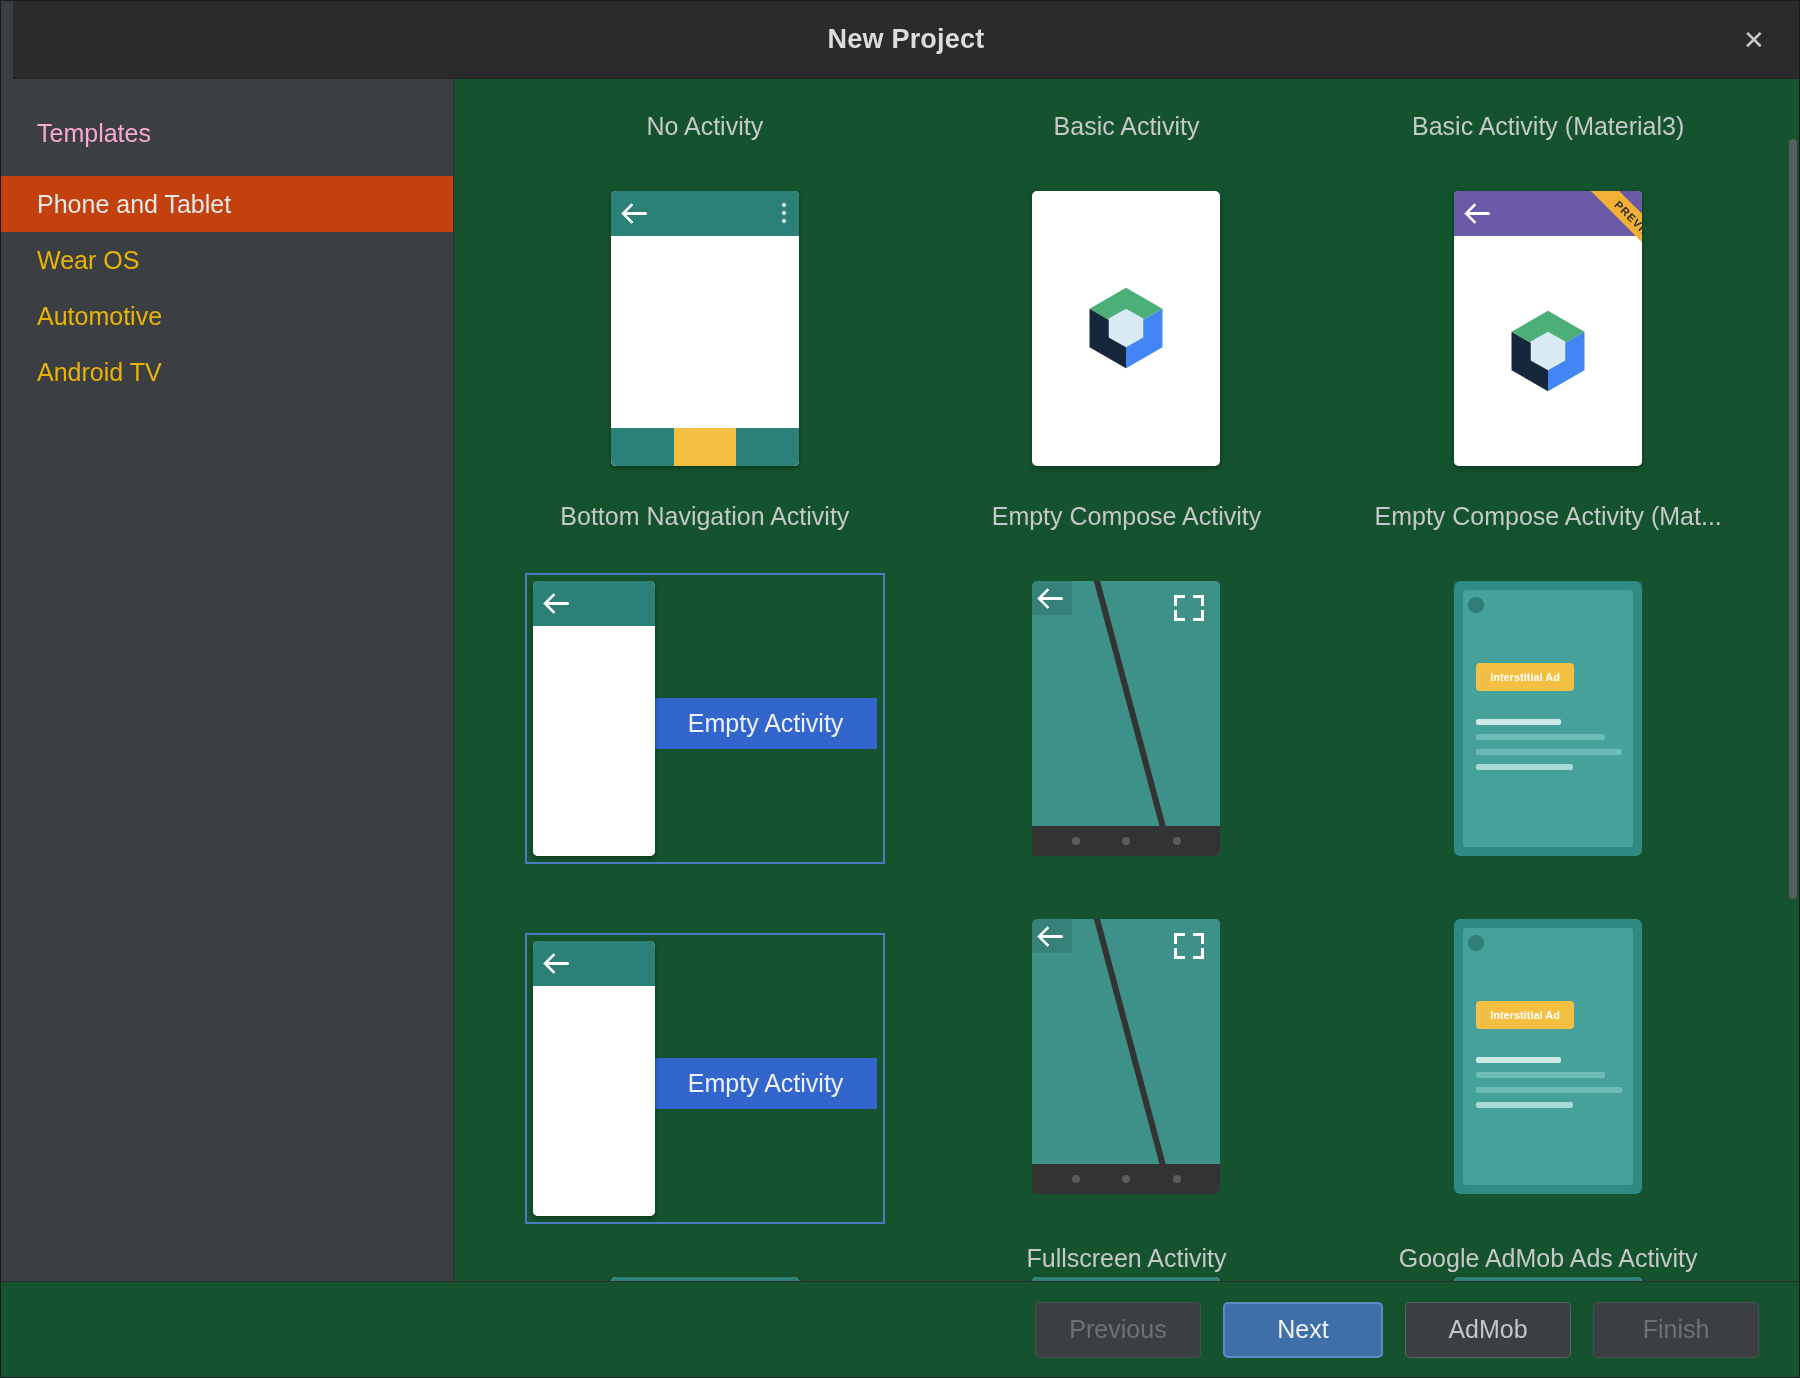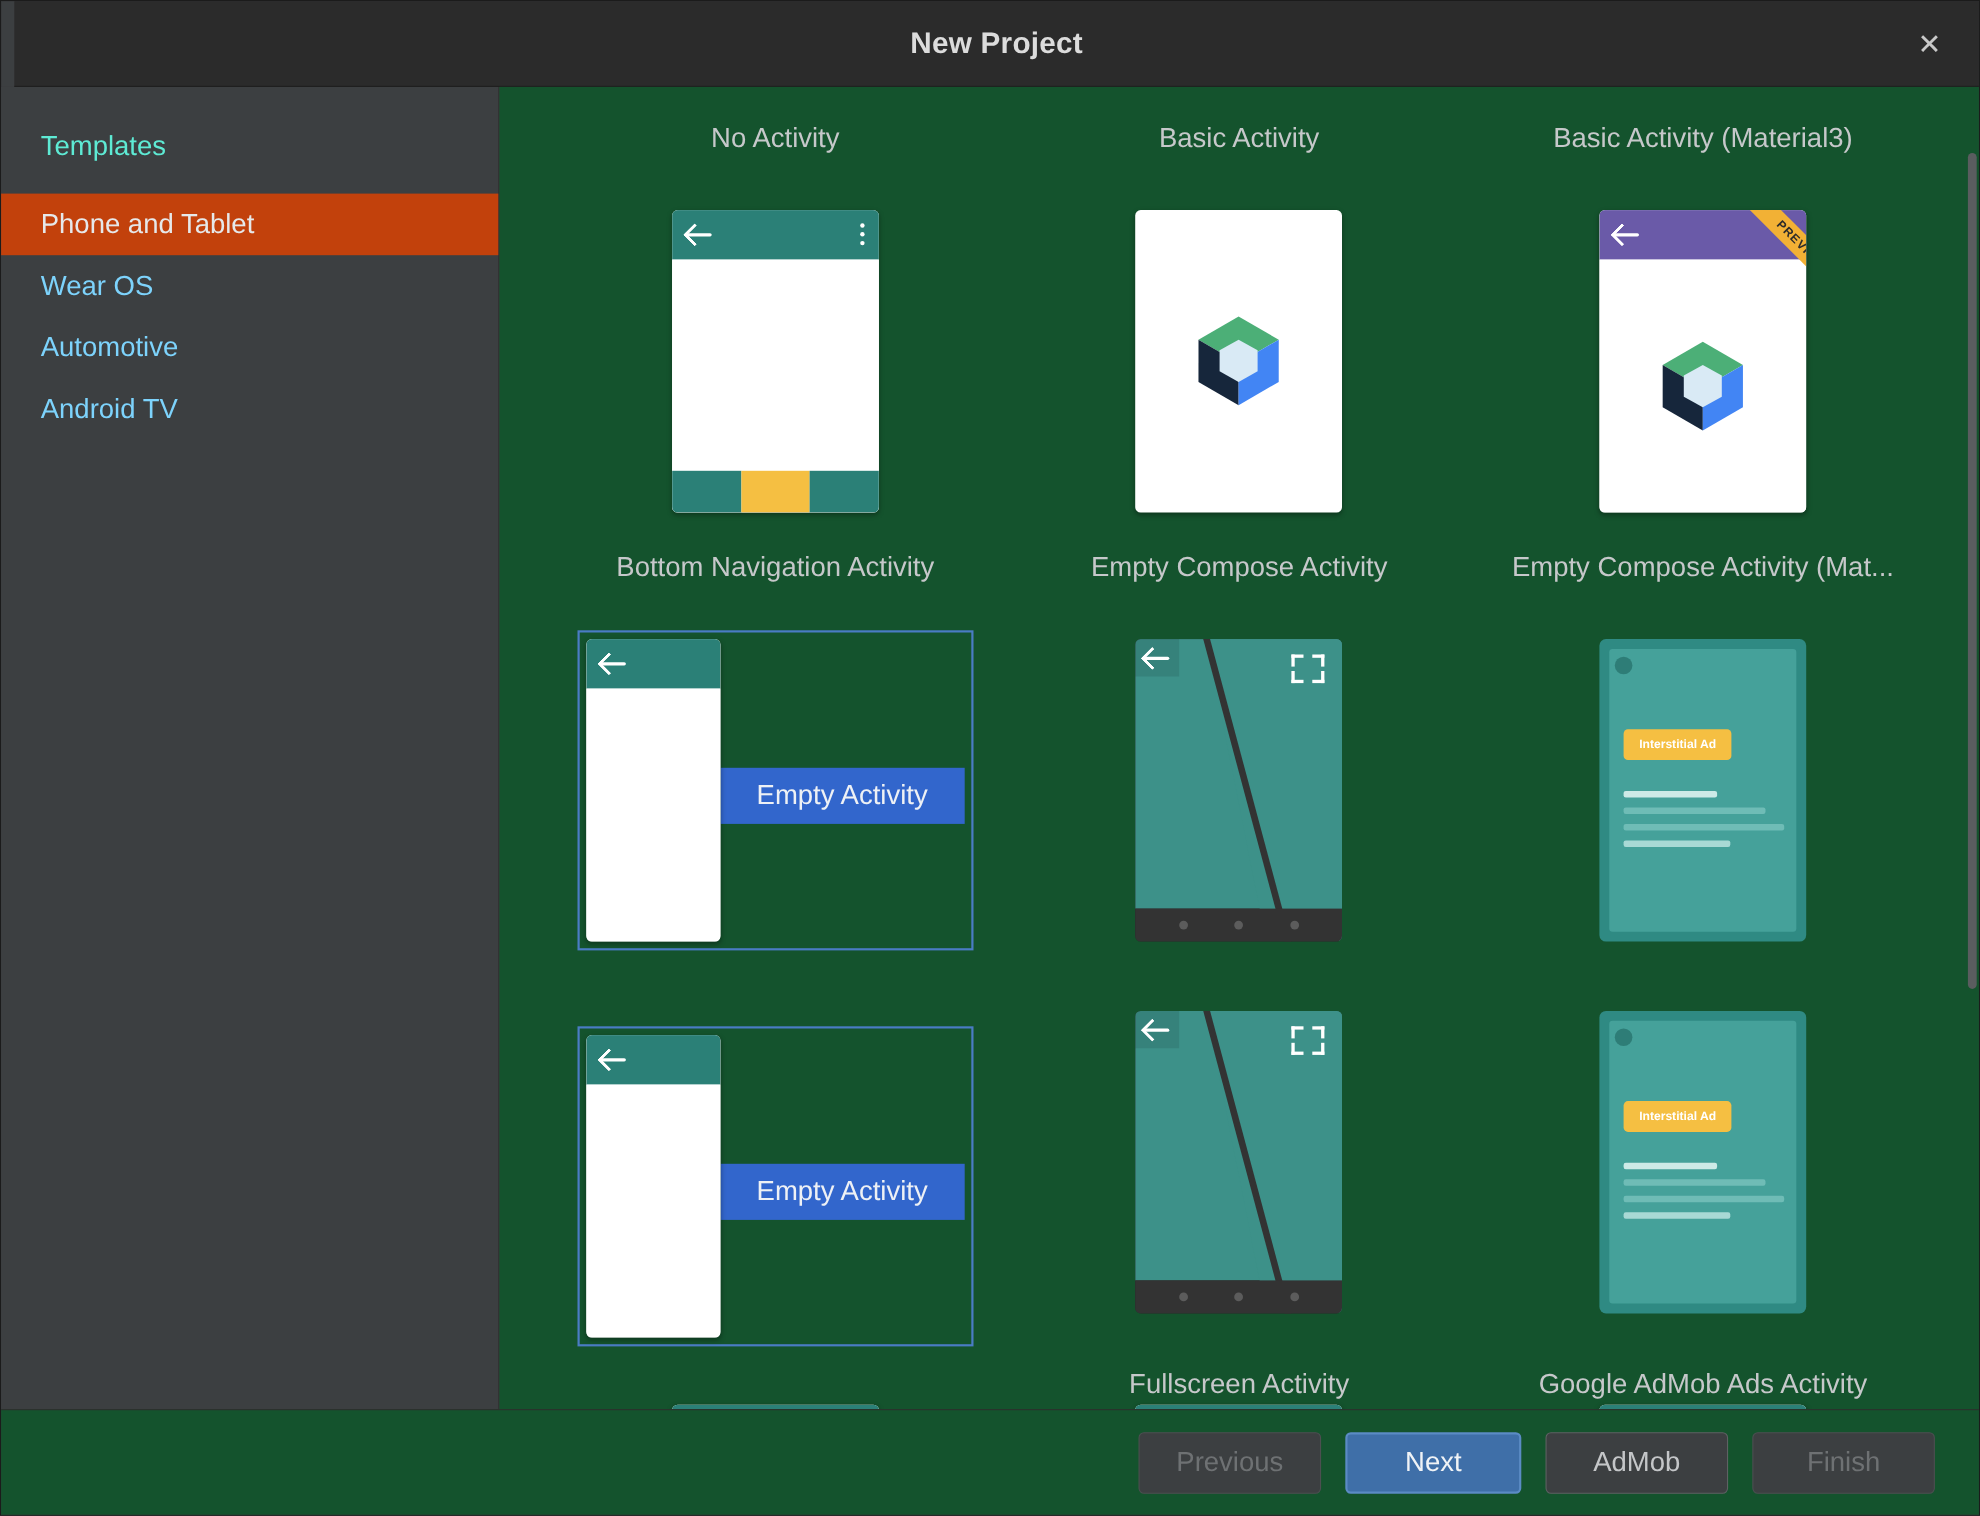--- a/index.html
+++ b/index.html
@@ -70,29 +70,29 @@
   .sidebar {
     width: 453px;
     flex: 0 0 453px;
     background: #3c3f41;
     border-right: 1px solid #2e2e2e;
     padding-top: 26px;
   }
   .sidebar-header {
     padding: 14px 0 28px 36px;
     font-size: 25px;
-    color: #5eead4;
+    color: #f9a8d4;
   }
   .sidebar-item {
     height: 56px;
     display: flex;
     align-items: center;
     padding-left: 36px;
     font-size: 25px;
-    color: #7dd3fc;
+    color: #eab308;
     cursor: pointer;
   }
   .sidebar-item.selected {
     background: #c2410c;
     color: #e6e8ea;
   }
 
   
   .content {
     flex: 1 1 auto;

